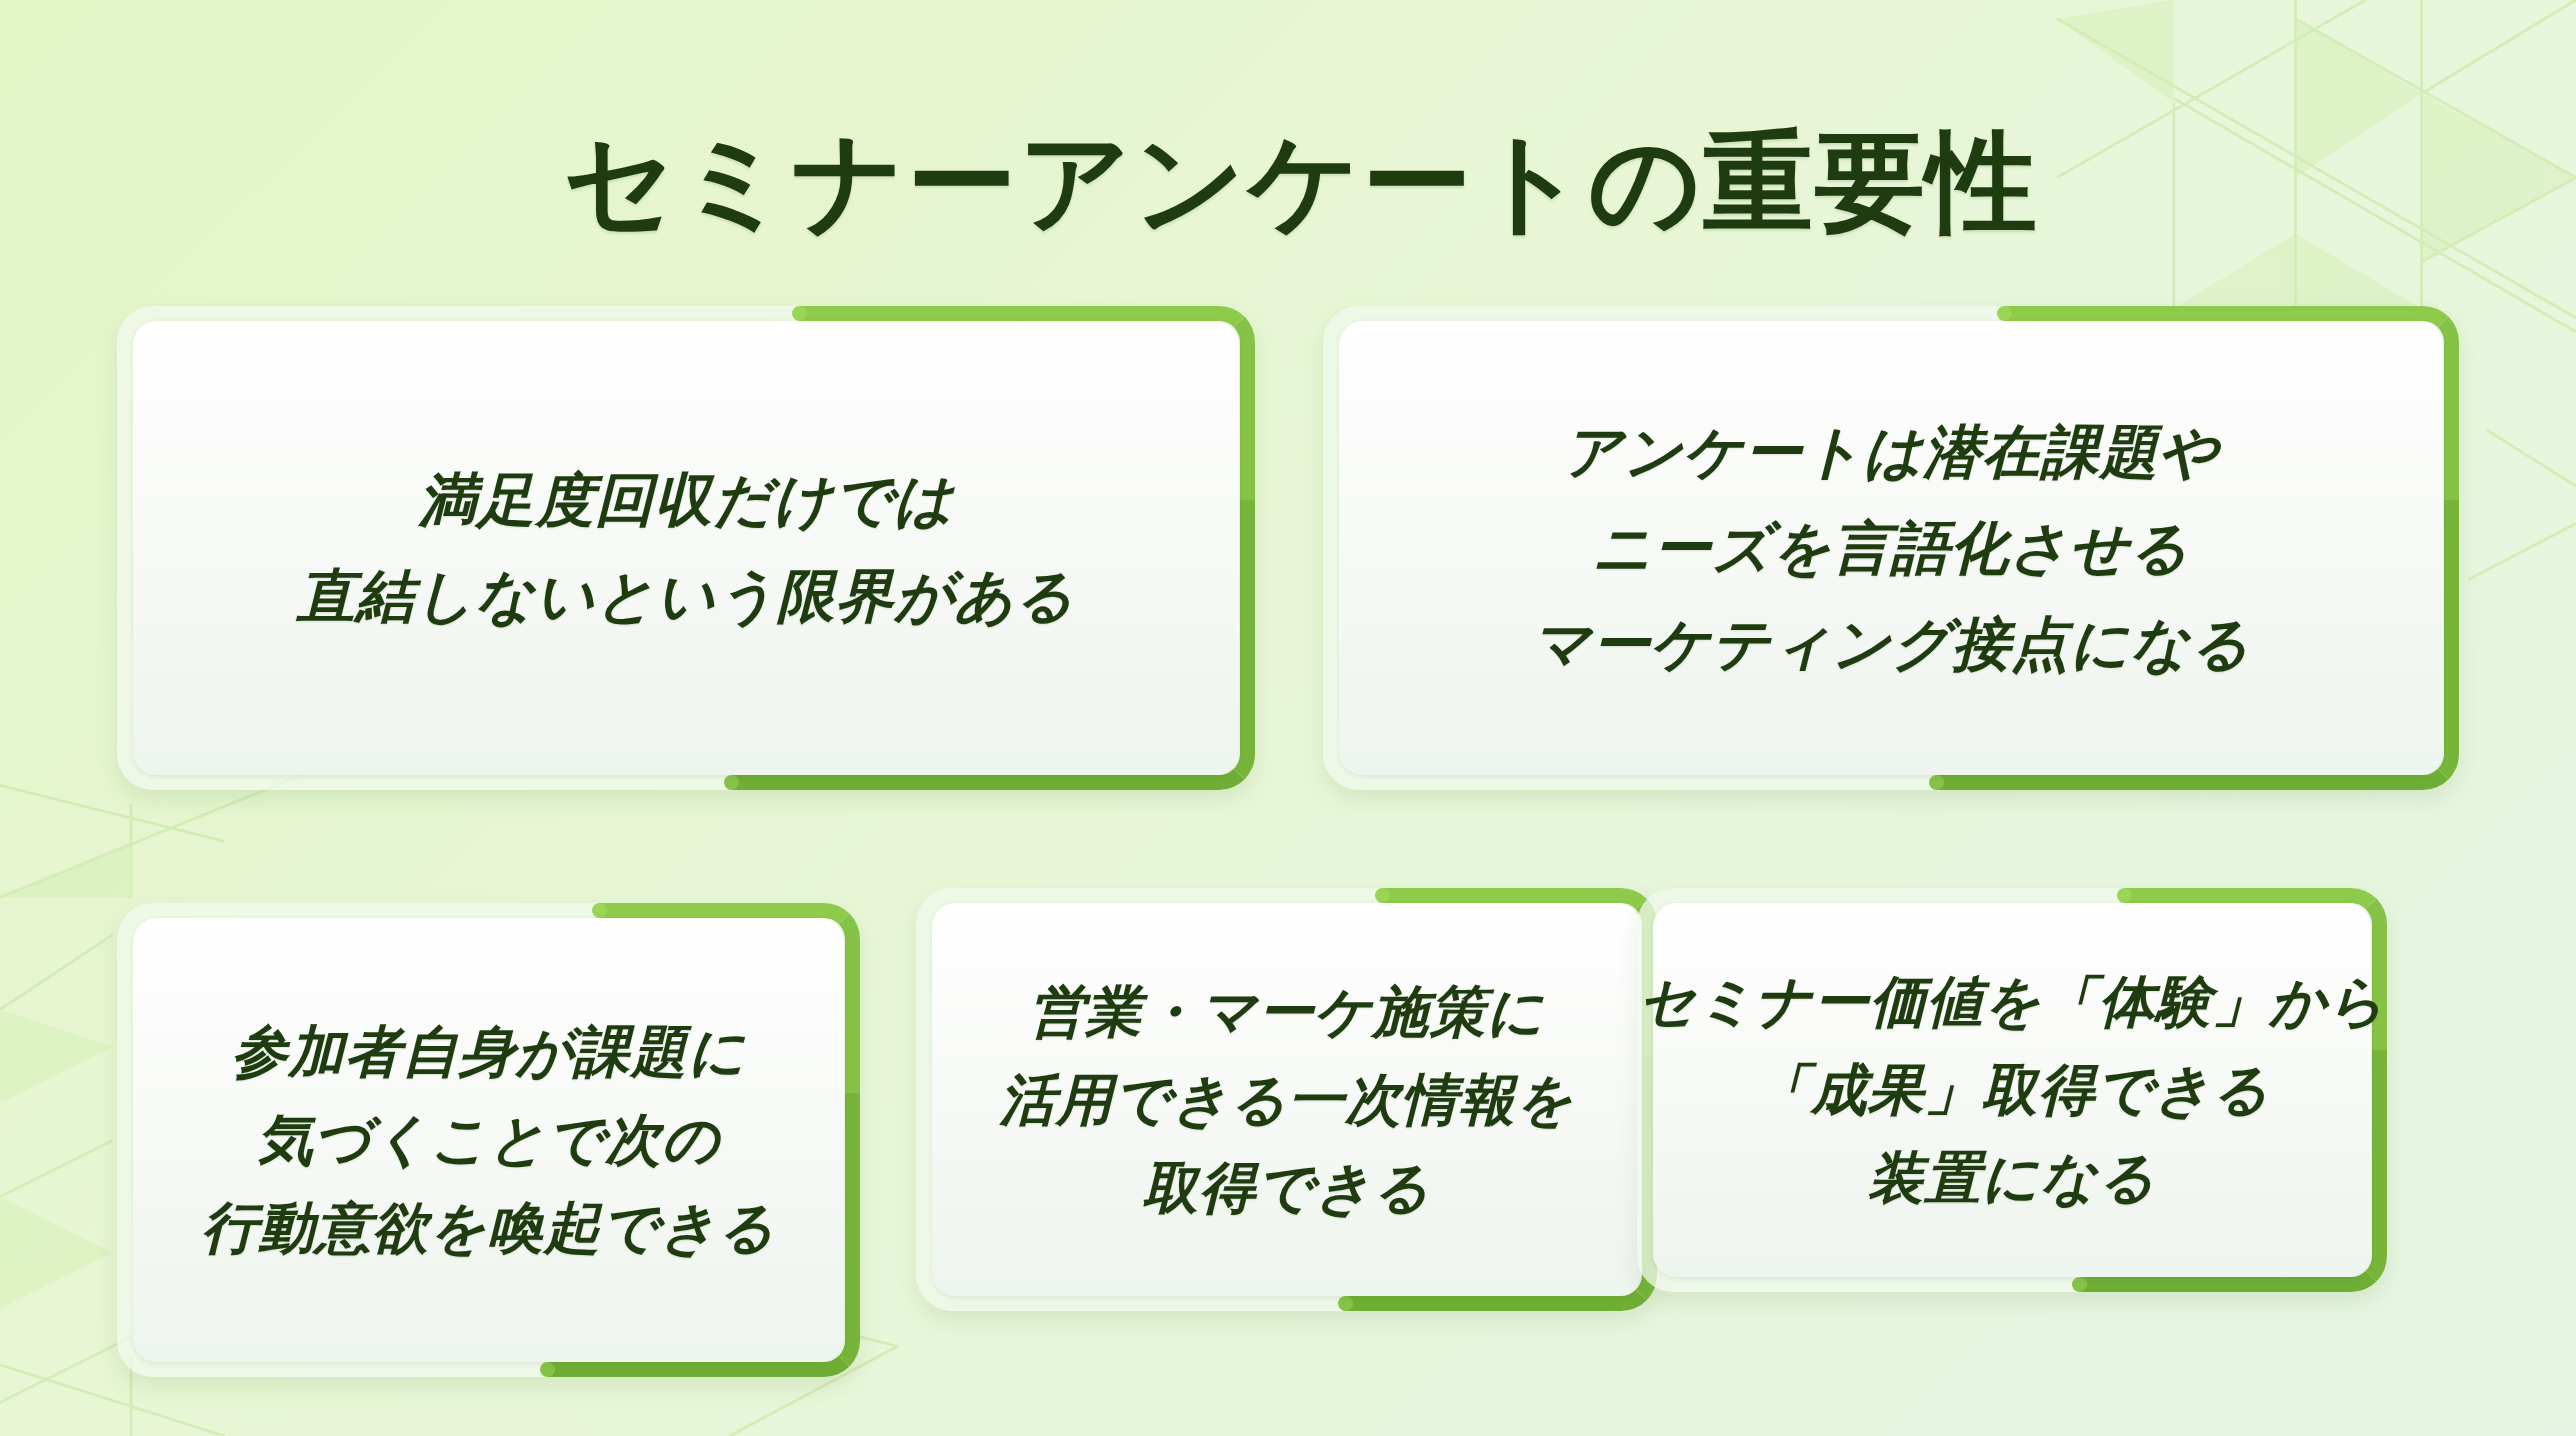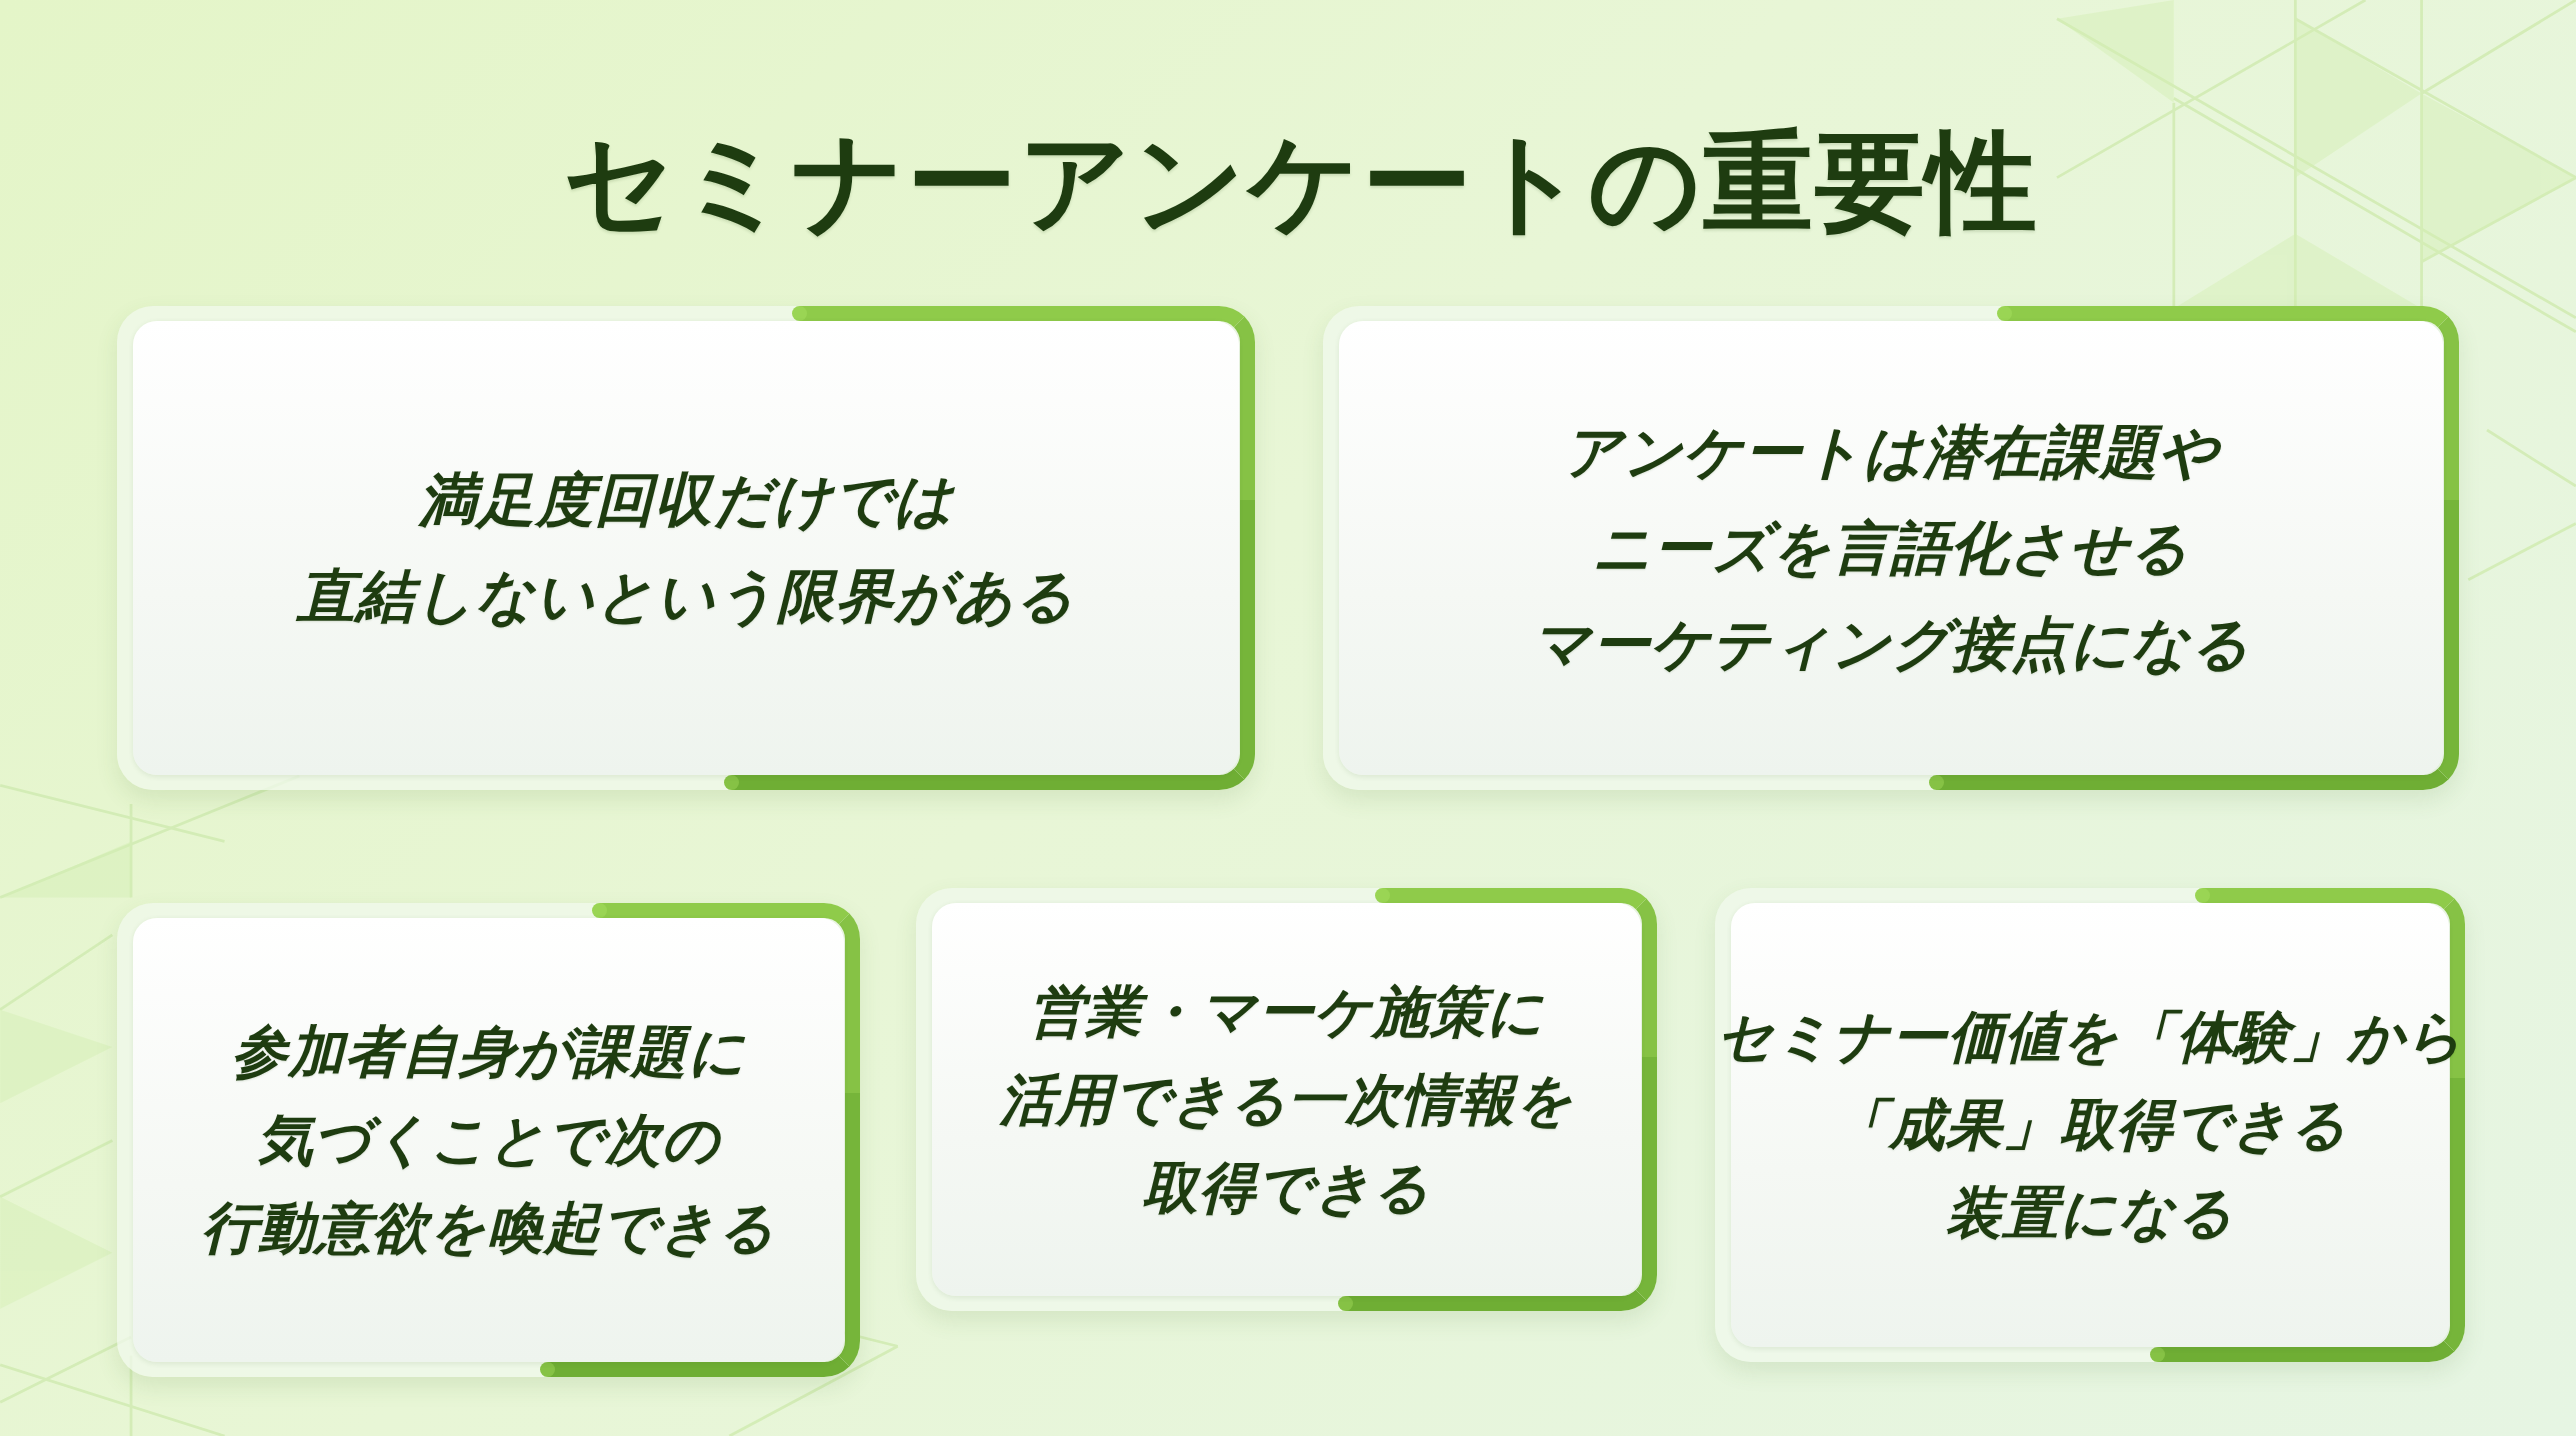--- a/index.html
+++ b/index.html
@@ -151,21 +151,21 @@
     </div>
   <div class="card-inner">
     <div class="card-text small">
       <span>営業・マーケ施策に</span>
       <span>活用できる一次情報を</span>
       <span>取得できる</span>
     </div>
   </div>
 </div>
 
-<div class="card" style="left:1715px; top:888px; width:750px; height:474px;">
+<div class="card" style="left:1637px; top:888px; width:750px; height:404px;">
   <div class="accent-top" style="width:35%;">
       <div class="cap"></div>
     </div>
   <div class="accent-bottom" style="width:41%;">
       <div class="cap"></div>
     </div>
   <div class="card-inner">
     <div class="card-text small">
       <span>セミナー価値を「体験」から</span>
       <span>「成果」取得できる</span>

